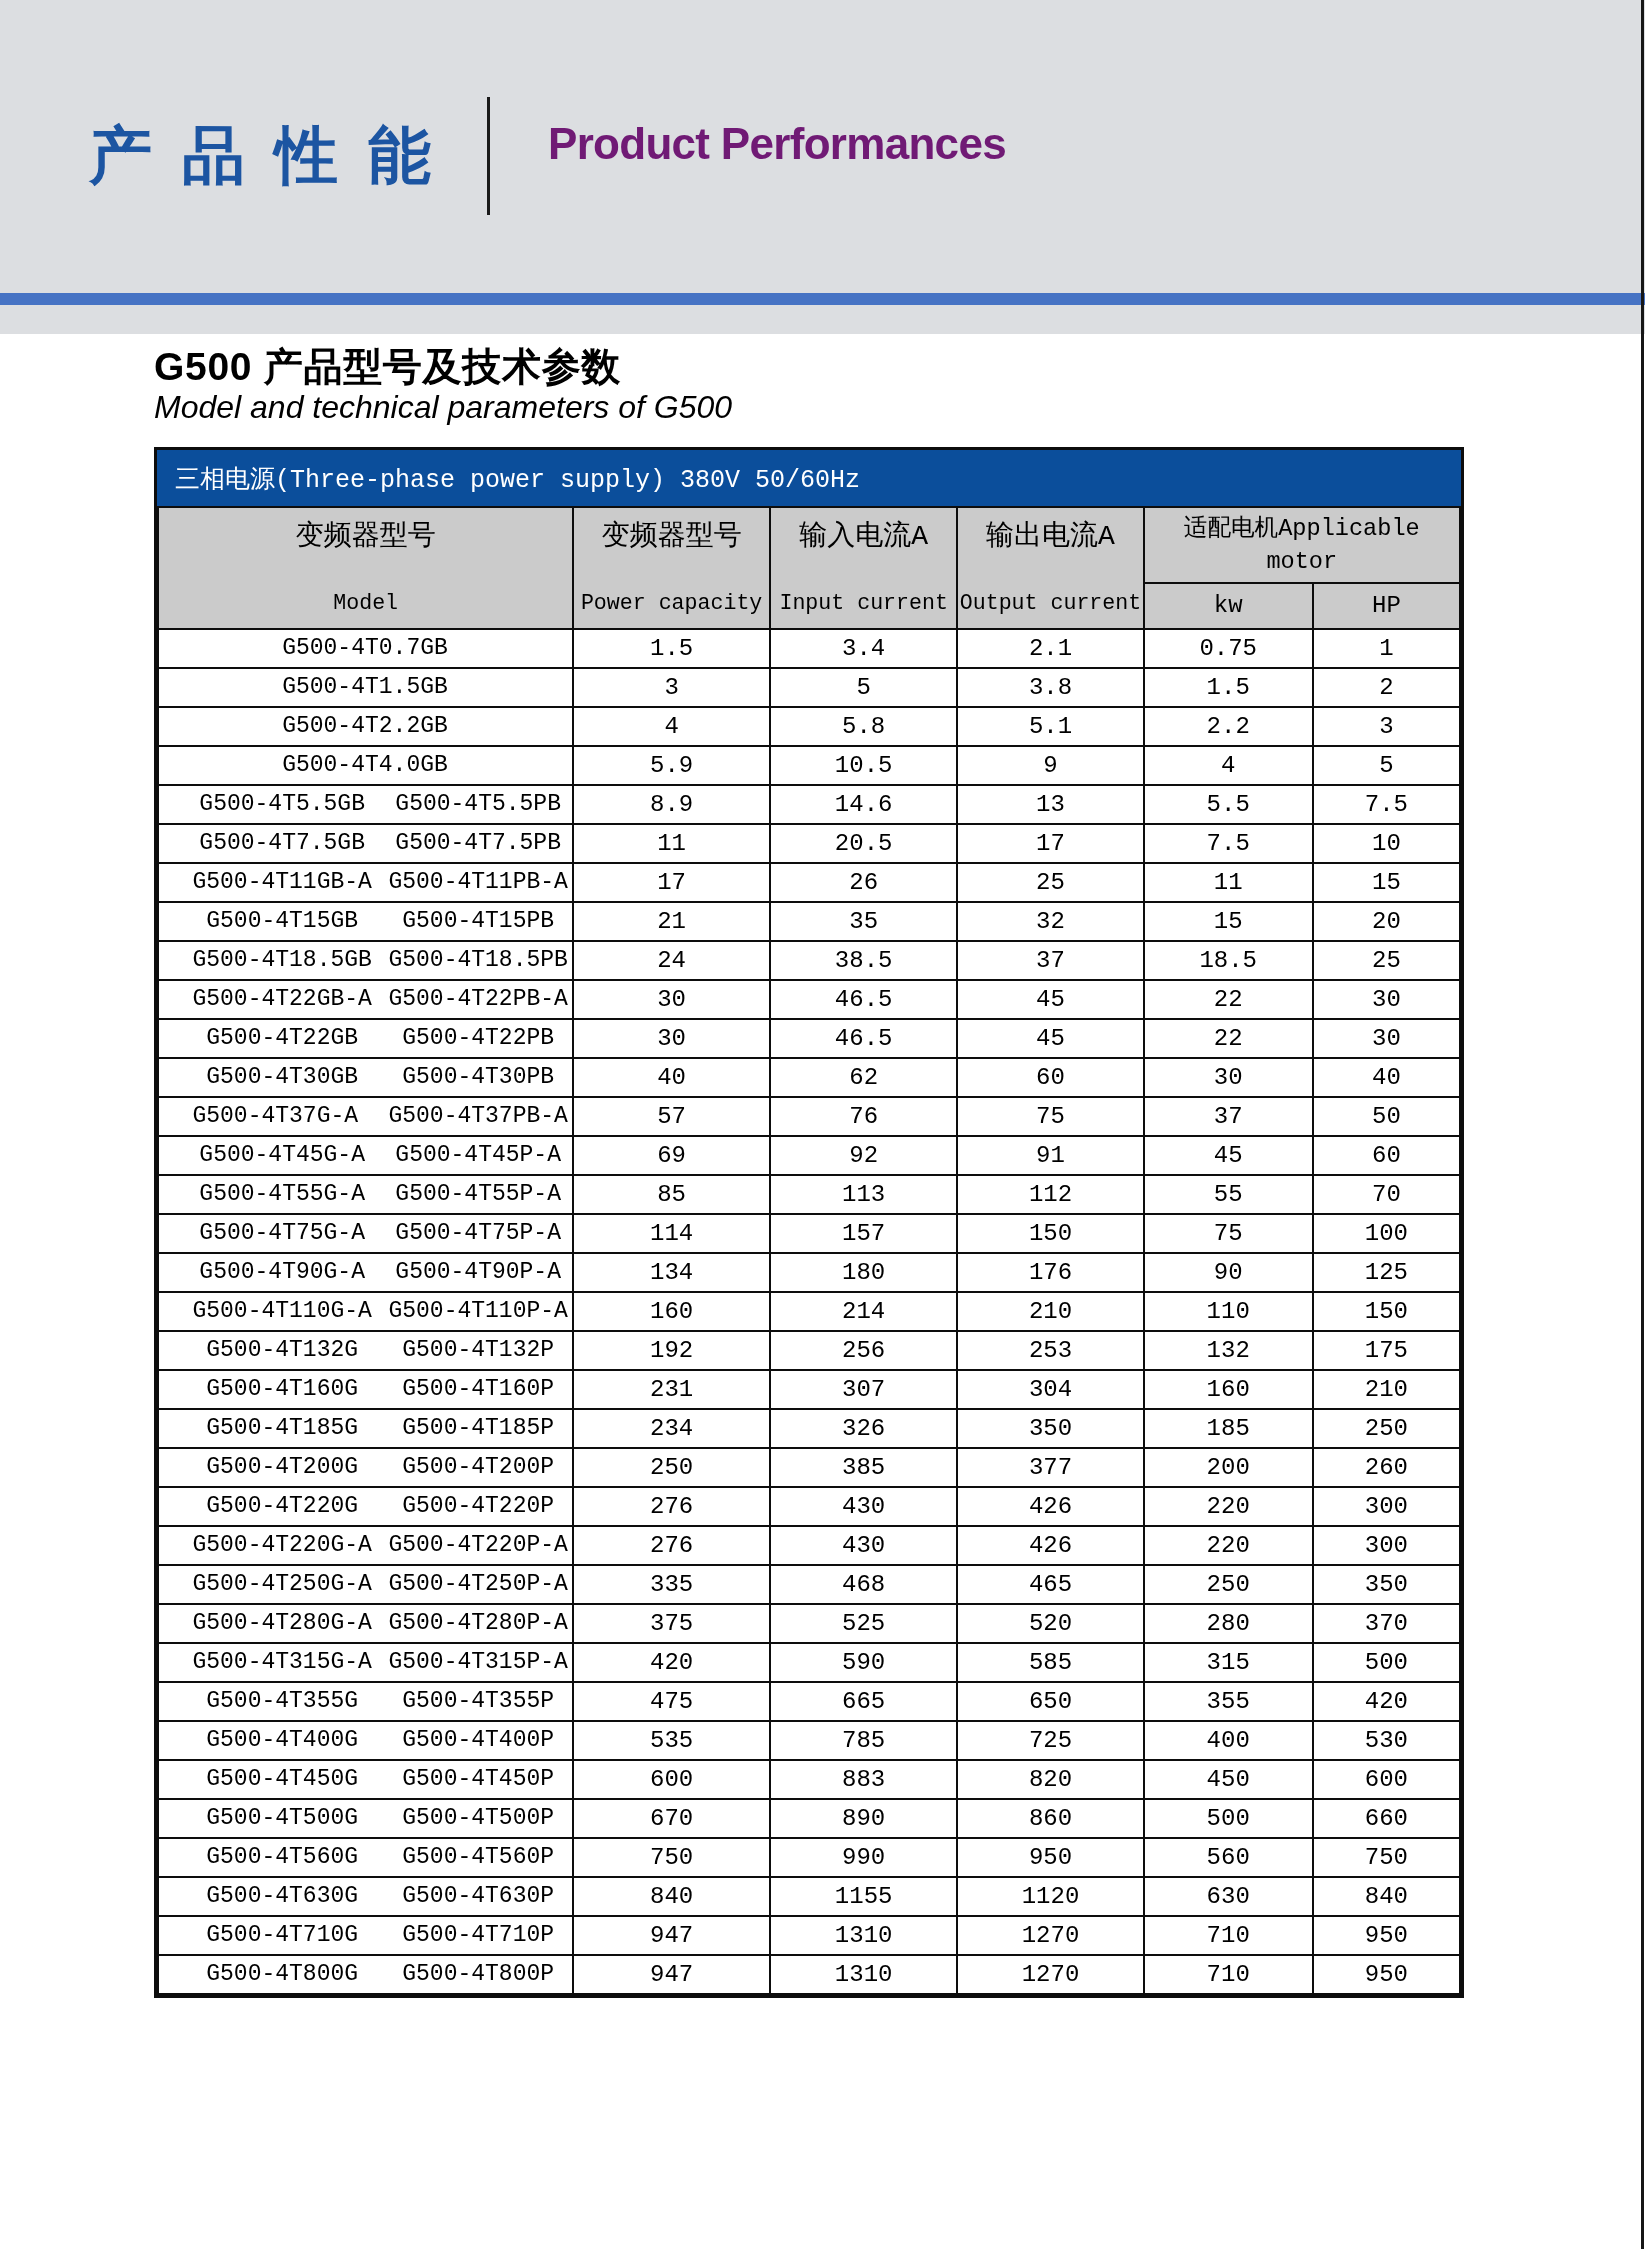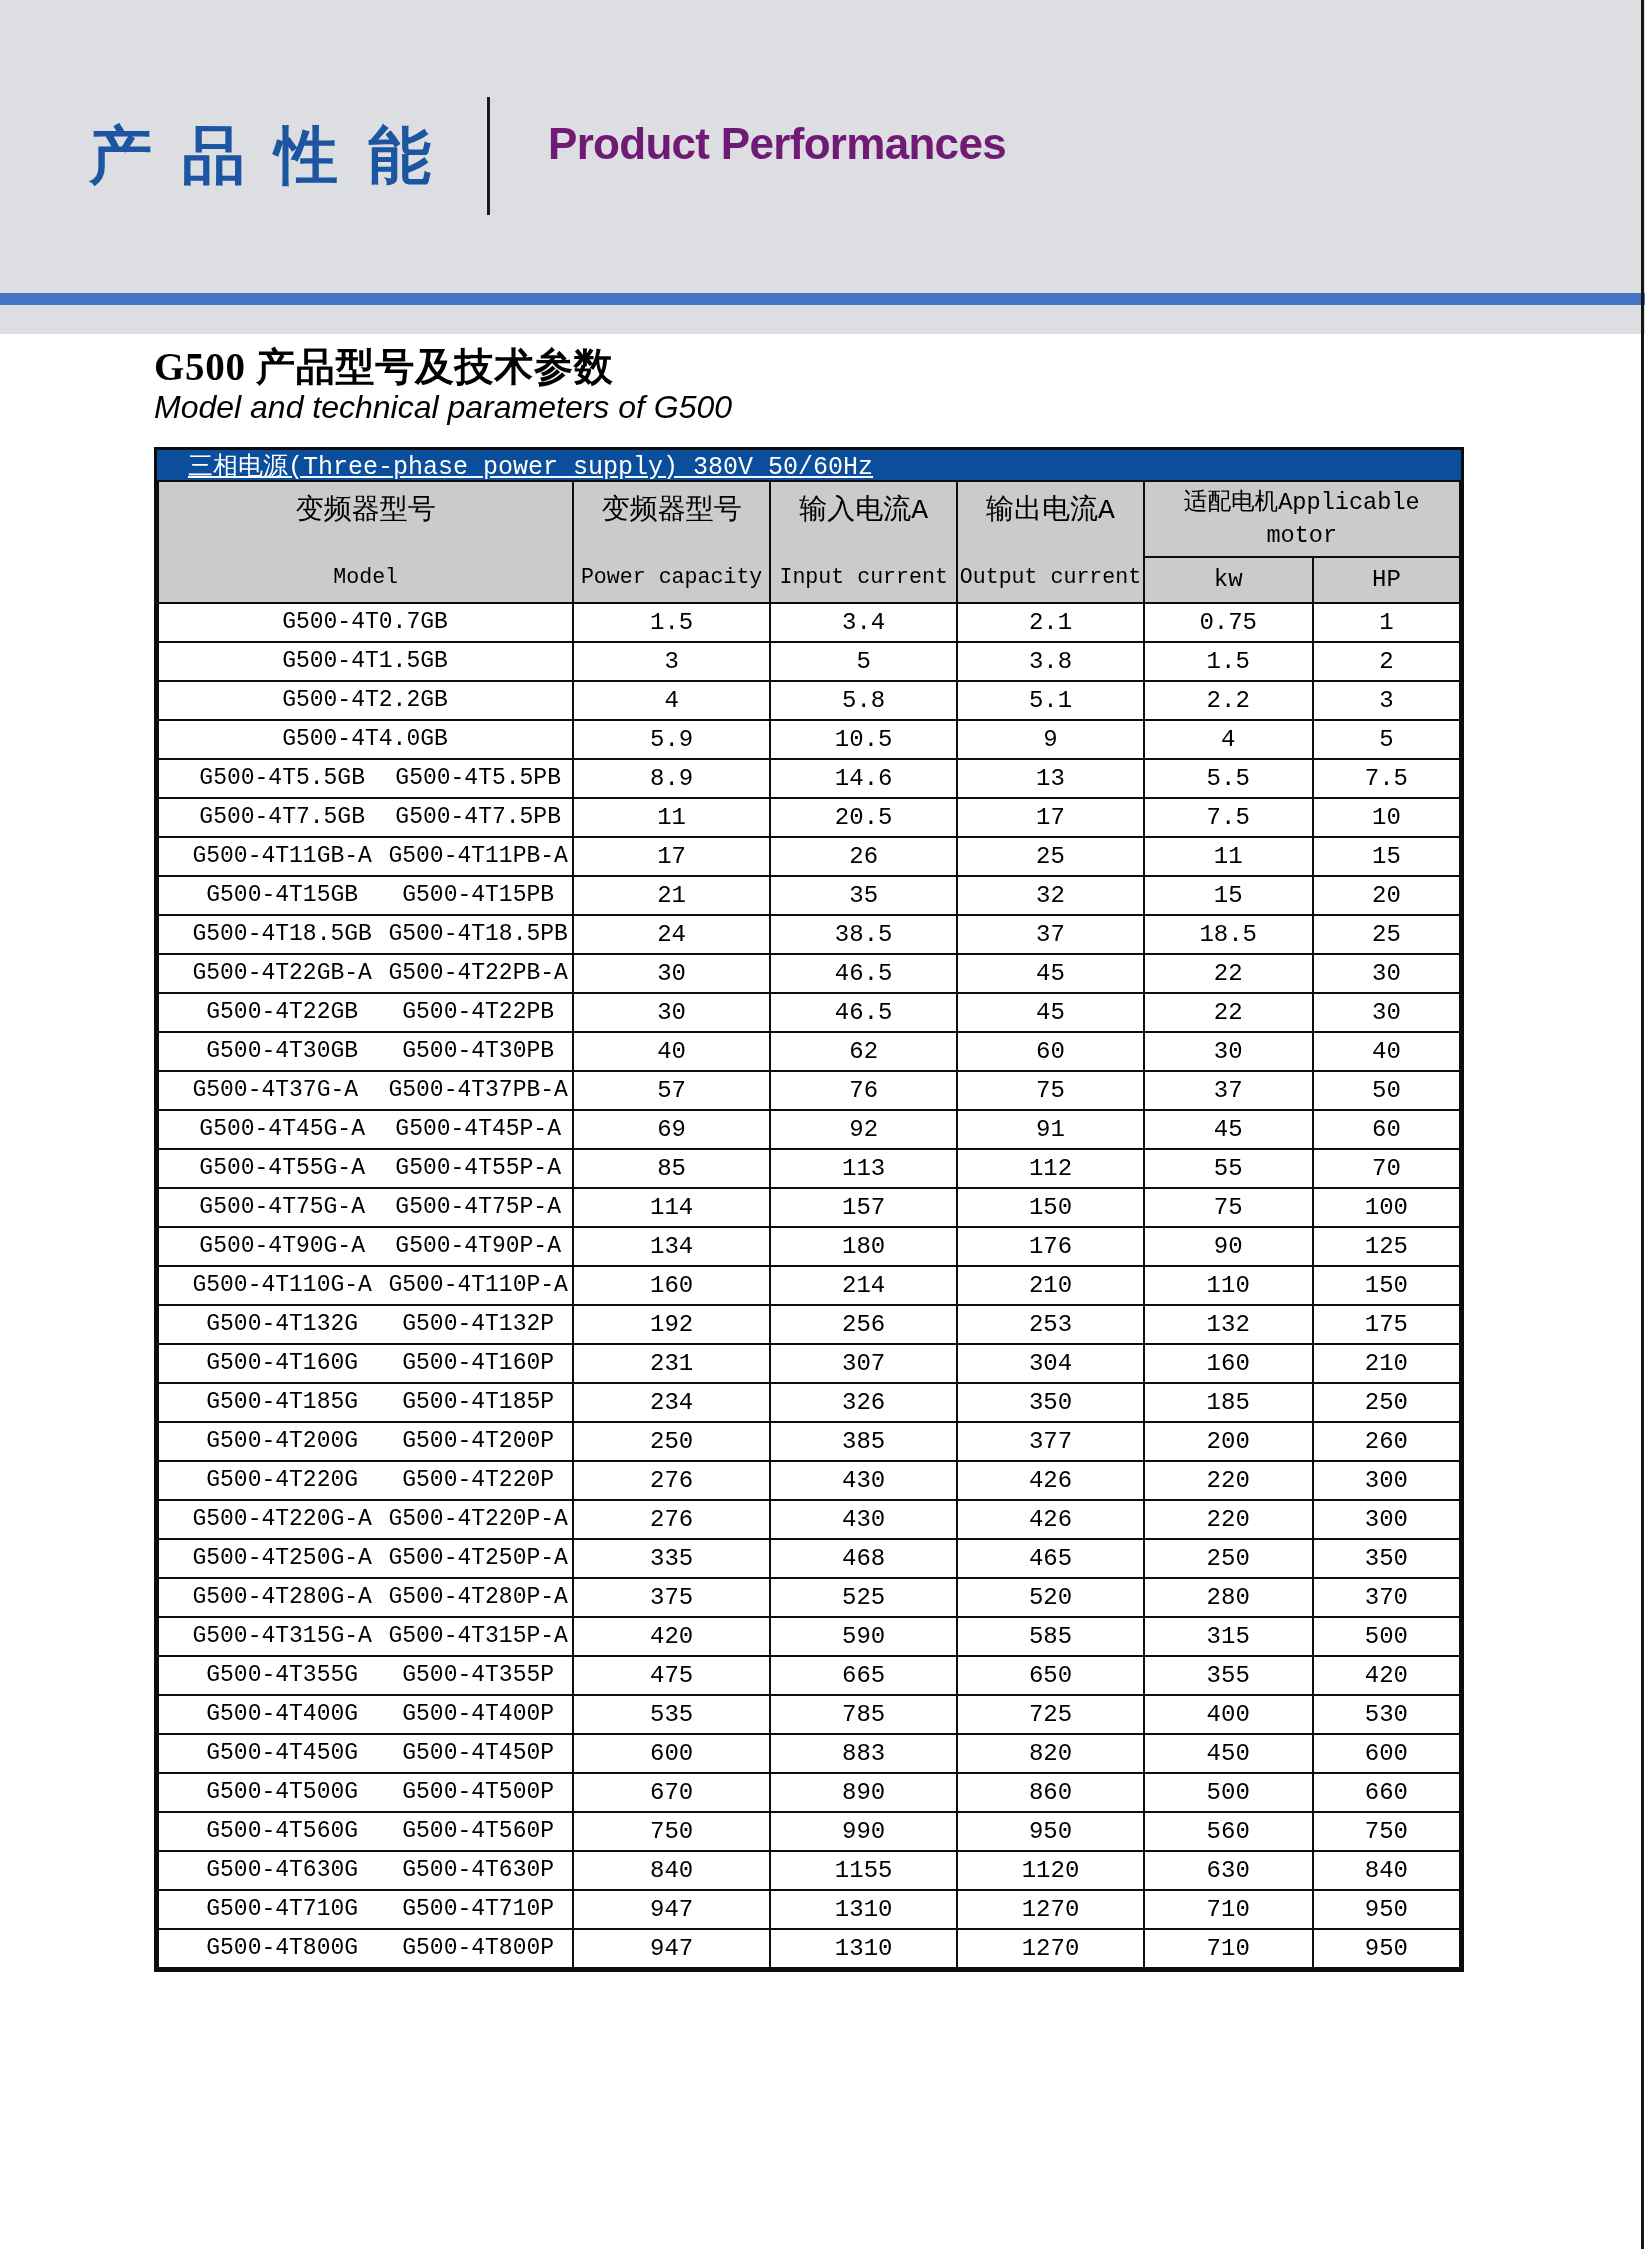--- a/index.html
+++ b/index.html
@@ -40,37 +40,37 @@
   }
   
   .page-edge-line{
     position:absolute;left:1641px;top:0;width:3.3px;height:2250px;
     background:#161616;
   }
   
   .section-title{
     position:absolute;left:154px;top:340px;
     font-size:39px;font-weight:bold;color:#000;letter-spacing:0.7px;
-    font-family:Liberation Serif, serif;white-space:nowrap;
+    font-family:Liberation Sans, sans-serif;white-space:nowrap;
   }
   .section-subtitle{
     position:absolute;left:154px;top:389px;
     font-size:32px;font-style:italic;color:#000;white-space:nowrap;
     font-family:"Liberation Sans", sans-serif;letter-spacing:0px;
   }
   
   .table-wrap{
     position:absolute;left:154px;top:447px;width:1310px;
     border:3.3px solid var(--line);box-sizing:border-box;background:#fff;
     font-family:"Liberation Mono","DejaVu Sans Mono", monospace;
   }
   .power-band{
-    height:30px;background:var(--band-blue);color:#ffffff;
-    display:flex;align-items:center;padding-left:31px;
-    font-size:25px;letter-spacing:0px;white-space:nowrap;text-decoration:underline;
+    height:56px;background:var(--band-blue);color:#ffffff;
+    display:flex;align-items:center;padding-left:18px;
+    font-size:25px;letter-spacing:0px;white-space:nowrap;
   }
   table.spec{
     width:100%;border-collapse:collapse;table-layout:fixed;
   }
   table.spec th, table.spec td{
     border:2px solid var(--line);box-sizing:border-box;
     text-align:center;vertical-align:middle;color:#000;
     font-weight:normal;
   }
   thead th{

